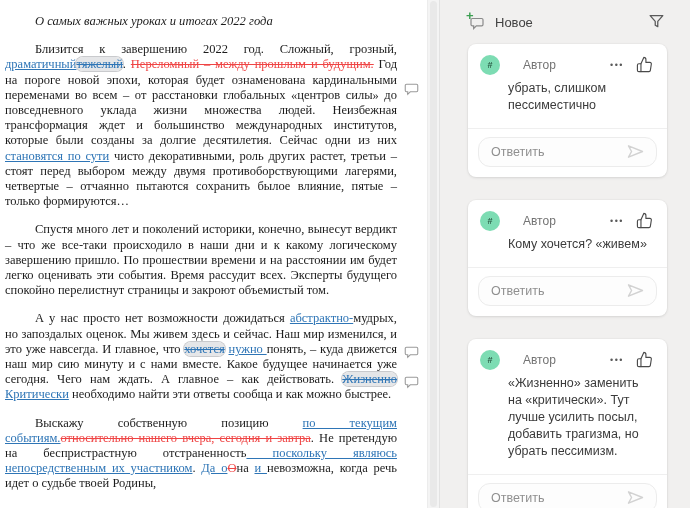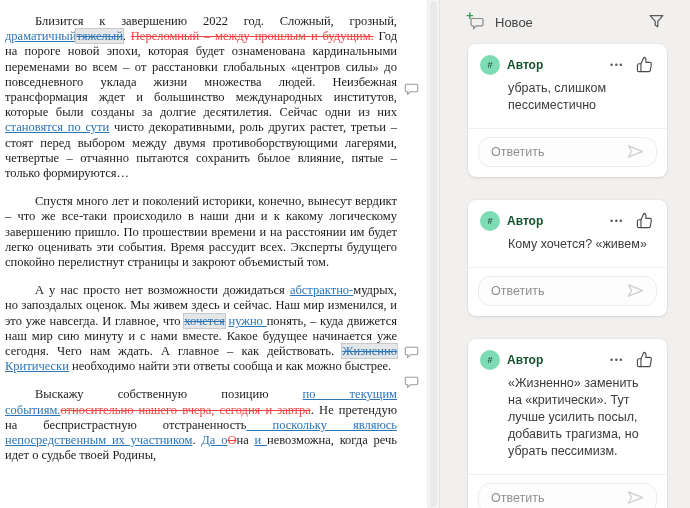--- a/index.html
+++ b/index.html
@@ -17,21 +17,21 @@
   .doc-content {
     padding:14px 30px 0 5px; text-align:justify;
     font-size:12.5px; line-height:15.2px;
   }
   .doc-title { font-size:13.4px; font-weight:bold; text-indent:30px; margin:8px 0 10px 0; text-align:left; }
   .doc-subtitle { font-style:italic; text-indent:30px; margin:0 0 13px 0; text-align:left; font-size:12.6px; }
   .para { text-indent:30px; margin:0 0 13px 0; }
   .para:last-child { margin-bottom:0; }
   .run-n {}
   .run-ins { color:#2E75B6; text-decoration:underline; }
-  .run-del-anchor { color:#2E75B6; text-decoration:line-through; background:#e5e6e8; box-shadow:0 0 0 1px #c9cacd; }
+  .run-del-anchor { color:#2E75B6; text-decoration:line-through; background:#e5e6e8; box-shadow:0 0 0 1px #c9cacd;border-radius:7px; }
   .run-del-maroon { color:#ef4444; text-decoration:line-through; }
   .margin-bubble { position:absolute; left:404px; width:16px; height:15px; color:#9a9a9a; }
   .margin-bubble svg { width:15px; height:14px; display:block; }
   .mb-1 { top:82px; } .mb-2 { top:345px; } .mb-3 { top:375px; }
   
   .scroll-strip {
     position:relative; width:13px; height:508px; flex:0 0 auto;
     background:#f4f4f4; border-left:1px solid #ececec; border-right:1px solid #e2e2e2;
   }
   .scroll-thumb { position:absolute; left:2px; right:2px; top:1px; bottom:1px; background:#e9e9e9; border-radius:4px; }
@@ -54,21 +54,21 @@
     background:#fff; border-radius:8px; margin-bottom:23px;
     box-shadow:0 1px 3px rgba(0,0,0,0.10), 0 0 0 1px rgba(0,0,0,0.02);
   }
   .card-body { padding:11px 13px 12px 12px; }
   .card-header { display:flex; align-items:center; }
   .avatar {
     width:20px; height:20px; border-radius:50%; background:#7ddcb3;
     color:#2c5e48; font-size:9px; font-weight:bold;
     display:flex; align-items:center; justify-content:center; flex:0 0 auto;
   }
-  .author-name { margin-left:7px; font-size:12px; font-weight:bold; color:#14532d; }
+  .author-name { margin-left:23px; font-size:12px; font-weight:normal; color:#737373; }
   .header-spacer { flex:1; }
   .menu-dots { font-size:9px; letter-spacing:1.5px; color:#5a5a5a; cursor:pointer; padding:2px 4px; }
   .thumb-btn { width:18px; height:18px; margin-left:8px; color:#4a4a4a; cursor:pointer; }
   .thumb-btn svg { width:17px; height:17px; }
   .comment-text {
     margin:5px 4px 2px 28px; font-size:12.5px; line-height:17px; color:#3b3b3b;
   }
   .card-footer { border-top:1px solid #efefef; padding:8px 10px 10px 10px; }
   .reply-row {
     display:flex; align-items:center; background:#fdfdfd;
@@ -82,20 +82,21 @@
   .send-btn { width:22px; height:22px; color:#d2d2d2; cursor:pointer; flex:0 0 auto; }
   .send-btn svg { width:21px; height:21px; }
 </style>
 </head>
 <body>
 
 <div class="app">
 
   <div class="doc-area">
     <div class="doc-content">
+      <div class="doc-subtitle">О самых важных уроках и итогах 2022 года</div>
       <p class="para"><span class="run-n">Близится к завершению 2022 год. Сложный, грозный, </span><span class="run-ins">драматичный</span><span class="run-del-anchor">тяжелый</span><span class="run-n">. </span><span class="run-del-maroon">Переломный – между прошлым и будущим.</span><span class="run-n"> Год на пороге новой эпохи, которая будет ознаменована кардинальными переменами во всем – от расстановки глобальных «центров силы» до повседневного уклада жизни множества людей. Неизбежная трансформация ждет и большинство международных институтов, которые были созданы за долгие десятилетия. Сейчас одни из них </span><span class="run-ins">становятся по сути</span><span class="run-n"> чисто декоративными, роль других растет, третьи – стоят перед выбором между двумя противоборствующими лагерями, четвертые – отчаянно пытаются сохранить былое влияние, пятые – только формируются…</span></p>
       <p class="para"><span class="run-n">Спустя много лет и поколений историки, конечно, вынесут вердикт – что же все-таки происходило в наши дни и к какому логическому завершению пришло.  По прошествии времени и на расстоянии им будет легко оценивать эти события. Время рассудит всех. Эксперты будущего спокойно перелистнут страницы и закроют объемистый том.</span></p>
       <p class="para"><span class="run-n">А у нас просто нет возможности дожидаться </span><span class="run-ins">абстрактно-</span><span class="run-n">мудрых, но запоздалых оценок. Мы живем здесь и сейчас. Наш мир изменился, и это уже навсегда. И главное, что </span><span class="run-del-anchor">хочется</span><span class="run-n"> </span><span class="run-ins">нужно </span><span class="run-n">понять, – куда движется наш мир сию минуту и с нами вместе. Какое будущее начинается уже сегодня. Чего нам ждать. А главное – как действовать. </span><span class="run-del-anchor">Жизненно</span><span class="run-n"> </span><span class="run-ins">Критически</span><span class="run-n"> необходимо найти эти ответы сообща и как можно быстрее.</span></p>
       <p class="para"><span class="run-n">Выскажу собственную позицию </span><span class="run-ins">по текущим событиям.</span><span class="run-del-maroon">относительно нашего вчера, сегодня и завтра</span><span class="run-n">. Не претендую на беспристрастную отстраненность</span><span class="run-ins"> поскольку являюсь непосредственным их участником</span><span class="run-n">. </span><span class="run-ins">Да о</span><span class="run-del-maroon">О</span><span class="run-n">на </span><span class="run-ins">и </span><span class="run-n">невозможна, когда речь идет о судьбе твоей Родины, </span></p>
     </div>
     <div class="margin-bubble mb-1">
       <svg viewBox="0 0 24 22" fill="none" stroke="currentColor" stroke-width="1.7">
           <path d="M4 3.5h16a2 2 0 0 1 2 2v8a2 2 0 0 1-2 2H10l-4 4v-4H4a2 2 0 0 1-2-2v-8a2 2 0 0 1 2-2z"></path>
         </svg>
     </div>

